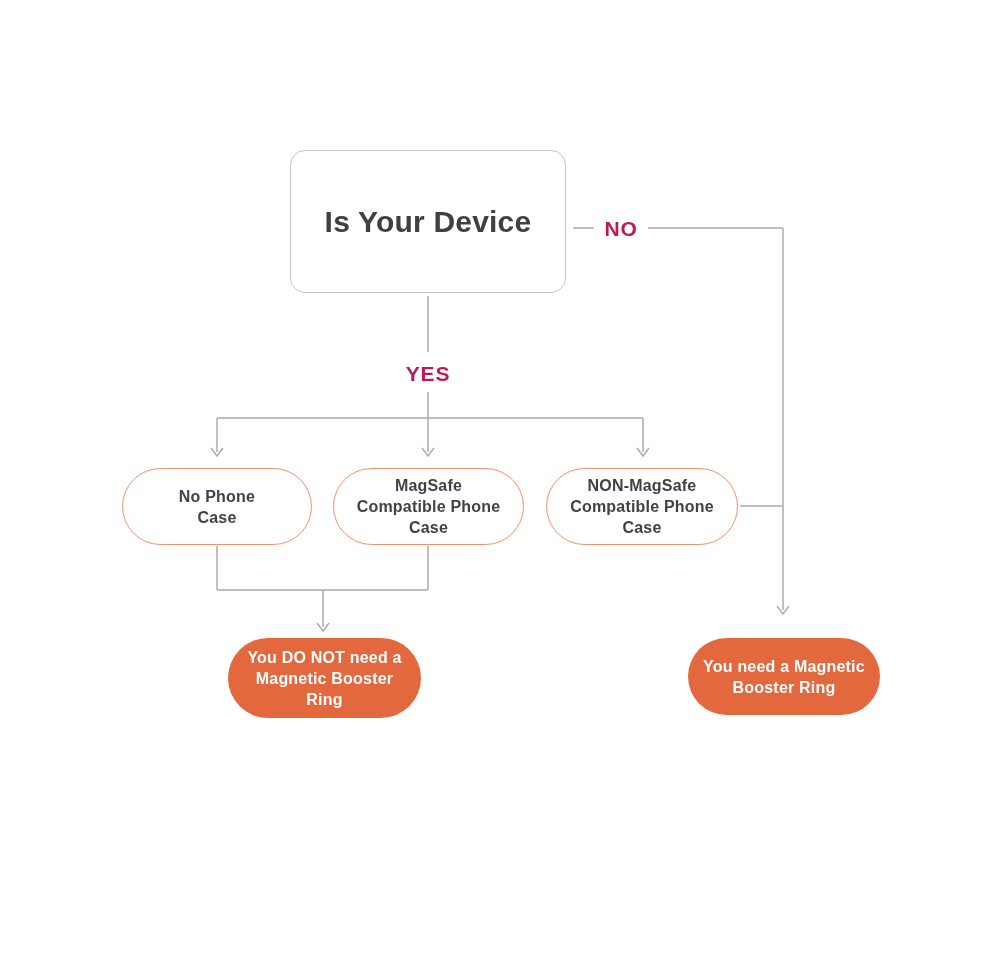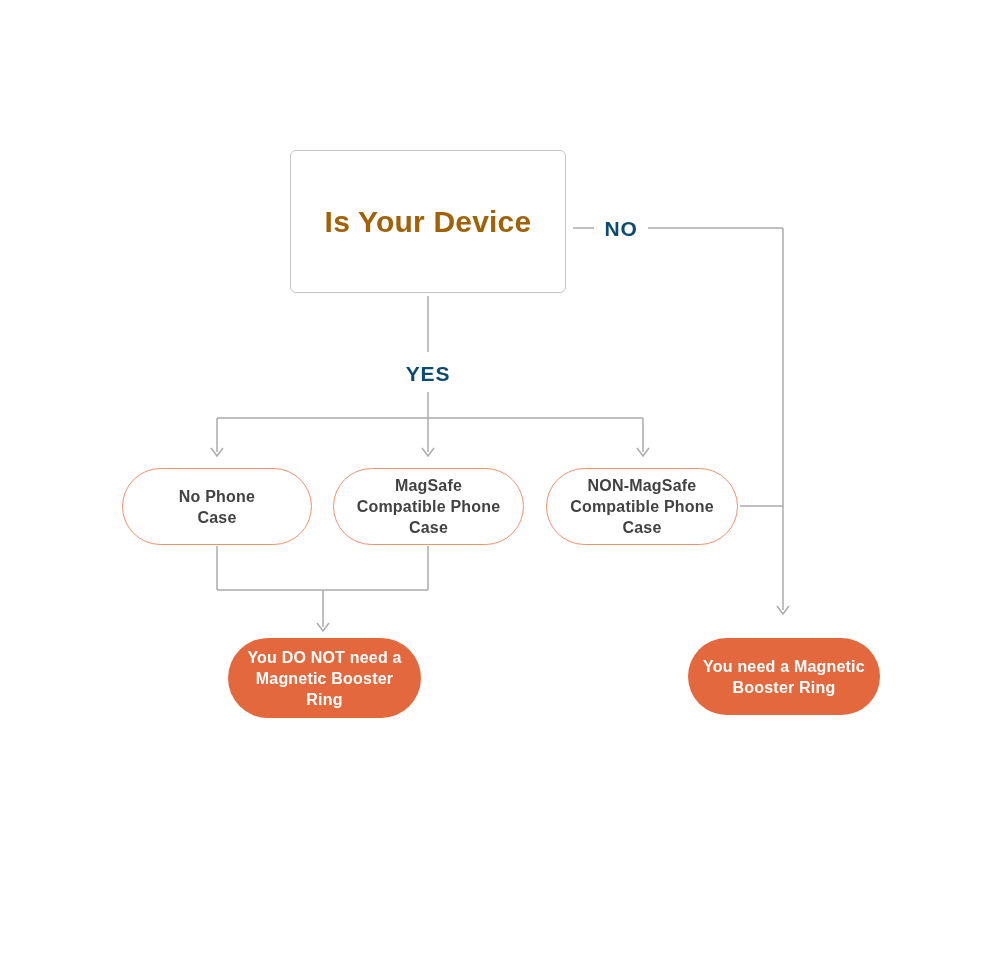--- a/index.html
+++ b/index.html
@@ -27,22 +27,22 @@
     align-items: center;
     justify-content: center;
     text-align: center;
     background: #ffffff;
   }
   .node .line { display: block; }
   .root-node {
     left: 290px; top: 150px;
     width: 276px; height: 143px;
     border: 1.5px solid #C6C6C6;
-    border-radius: 6px;
-    color: #a16207;
+    border-radius: 15px;
+    color: #404040;
     font-size: 30px;
     line-height: 44px;
     letter-spacing: 0.2px;
   }
   .option-node {
     top: 468px;
     height: 77px;
     border: 1.6px solid #F0916C;
     border-radius: 40px;
     color: #424242;
@@ -59,21 +59,21 @@
     border-radius: 42px;
     color: #ffffff;
     font-size: 16px;
     line-height: 21px;
     letter-spacing: 0.2px;
   }
   .result-1 { left: 228px; top: 638px; width: 193px; height: 80px; }
   .result-2 { left: 688px; top: 638px; width: 192px; height: 77px; }
   .edge-label {
     position: absolute;
-    color: #0c4a6e;
+    color: #be185d;
     font-size: 21px;
     letter-spacing: 0.8px;
     text-align: center;
   }
   .yes-label { left: 390px; top: 362px; width: 76px; }
   .no-label  { left: 598px; top: 217px; width: 46px; }
 </style>
 </head>
 <body>
 

